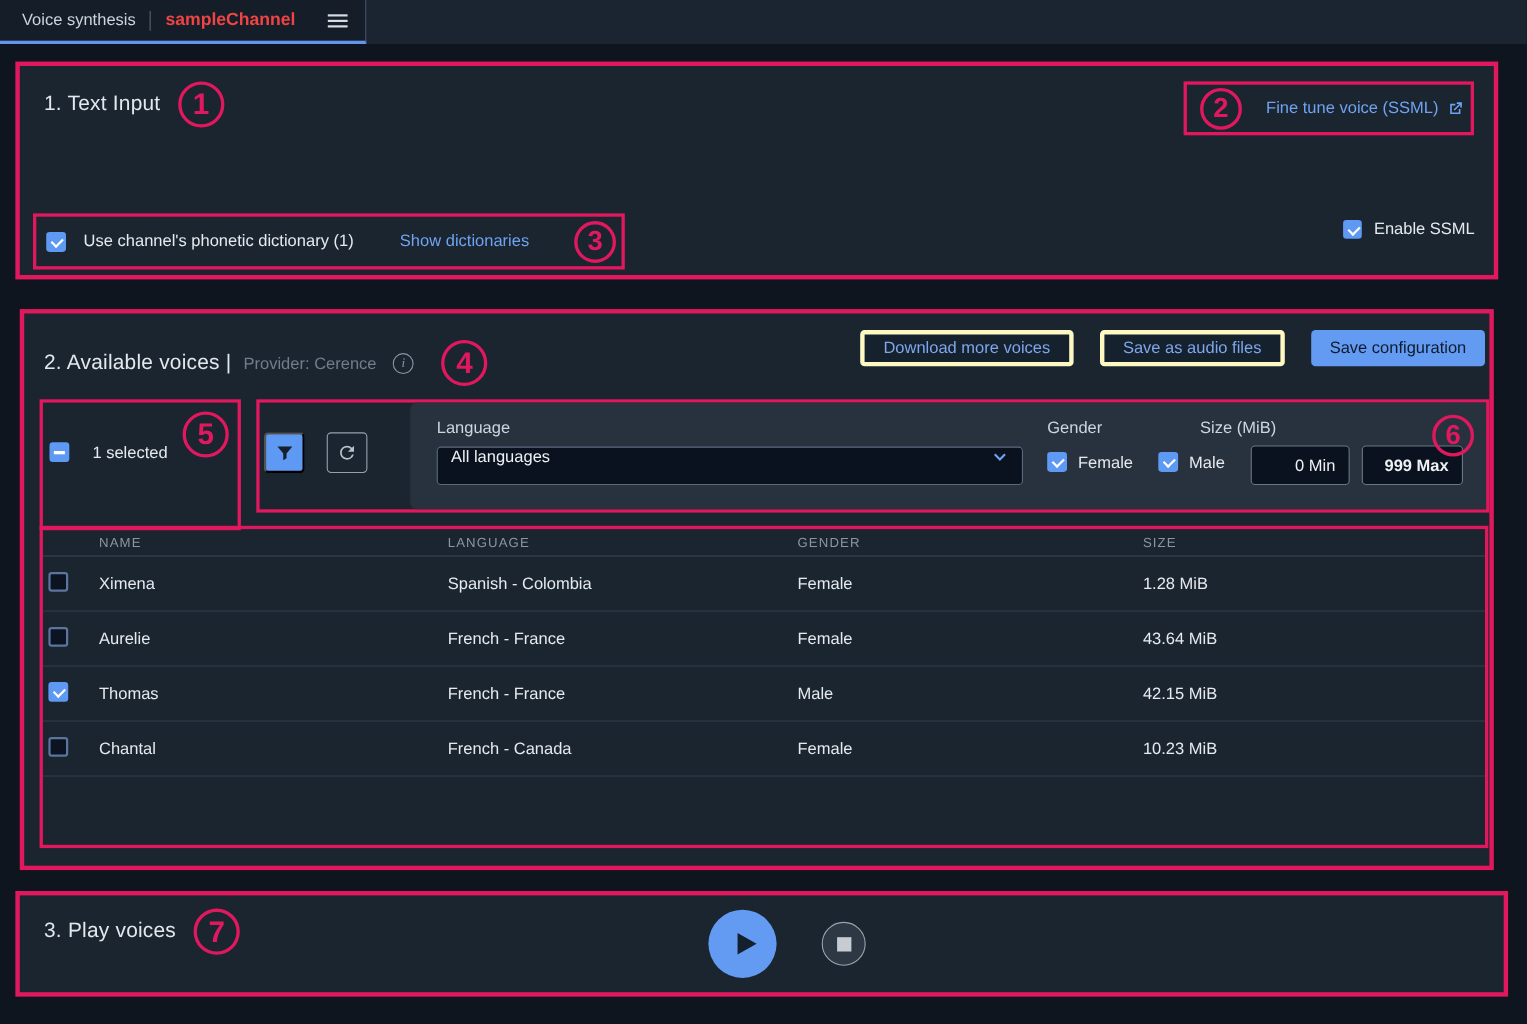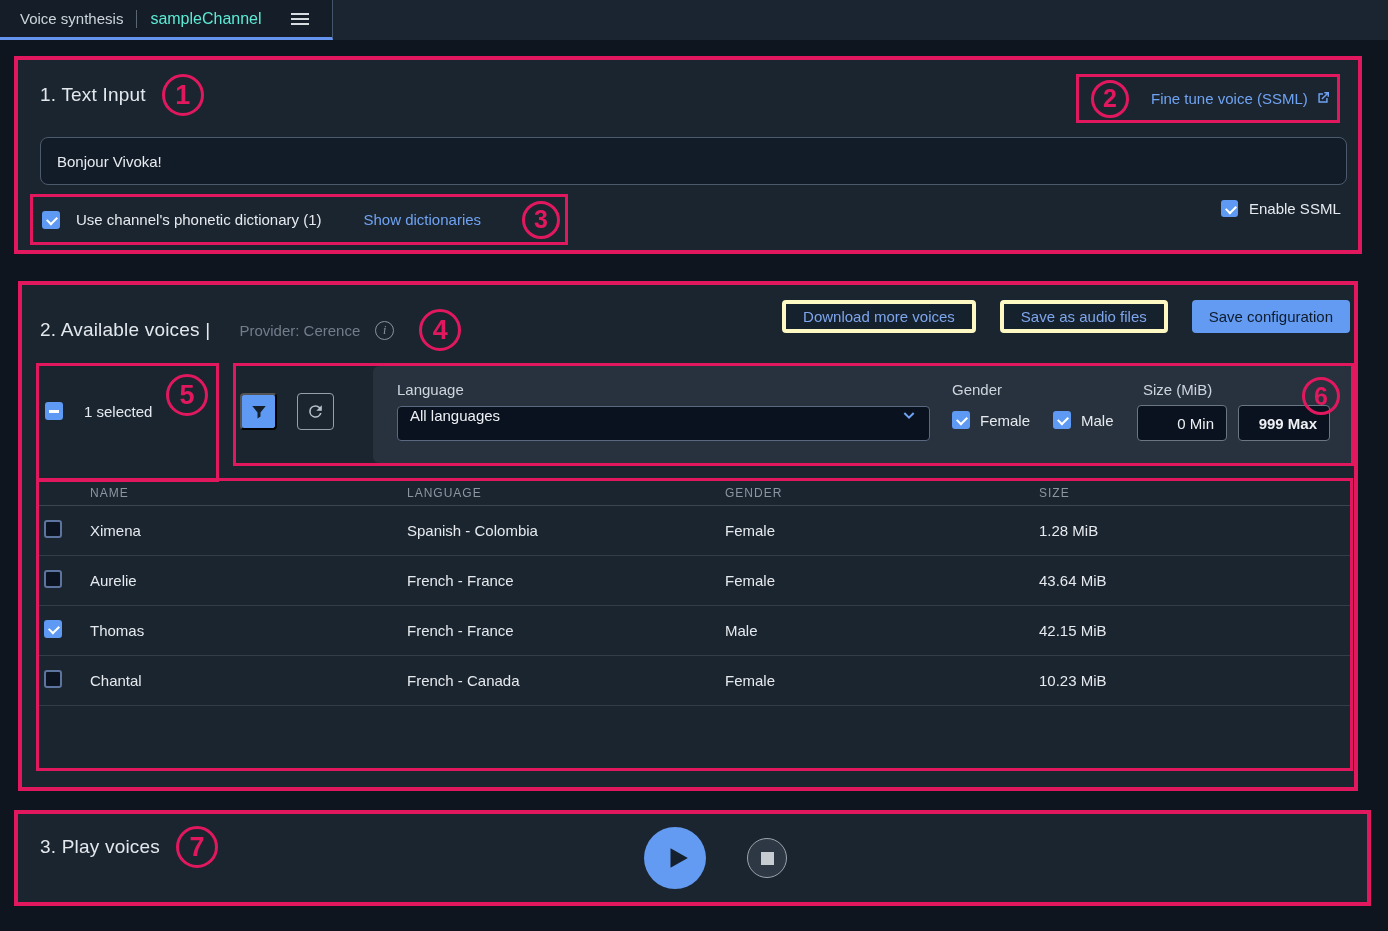--- a/index.html
+++ b/index.html
@@ -19,21 +19,21 @@
     font-family:"Liberation Sans", sans-serif;
     color:var(--text);font-size:15px;
   }
   
   .topbar{position:absolute;left:0;top:0;width:1388px;height:40px;background:#1b2531}
   .tab{position:absolute;left:0;top:0;width:333px;height:40px;background:#141d28;
        border-right:1px solid #43556b;border-bottom:3px solid #6494ed;
        display:flex;align-items:center;padding-left:20px;gap:13px}
   .tab .t1{color:#cdd4db;font-size:15px}
   .tab .vsep{width:1px;height:18px;background:#5a6673}
-  .tab .t2{color:#5eead4;font-weight:normal;font-size:16px}
+  .tab .t2{color:#ef4444;font-weight:bold;font-size:16px}
   .burger{margin-left:16px;display:flex;flex-direction:column;gap:3px;cursor:pointer}
   .burger i{display:block;width:18px;height:2px;background:#d7dce1}
   
   .section{position:absolute;background:var(--section-bg);border:4px solid var(--pink)}
   .pinkbox{position:absolute;border:3px solid var(--pink)}
   .ann{flex:none;width:42px;height:42px;border:3px solid var(--pink);border-radius:50%;
        color:var(--pink);display:inline-flex;align-items:center;justify-content:center;
        font-size:27px;font-weight:bold;background:transparent}
   .ann.sm{width:38px;height:38px;font-size:25px}
   .title{font-size:19px;color:#e3e8ed;letter-spacing:.2px}
@@ -43,34 +43,34 @@
   .checkbox.checked{background:#5e9af3;border-color:#5e9af3}
   .checkbox.checked::after{content:"";position:absolute;left:3px;top:3px;width:8px;height:5px;
             border-left:2px solid #fff;border-bottom:2px solid #fff;transform:rotate(-45deg)}
   .checkbox.indeterminate{background:#5e9af3;border-color:#5e9af3}
   .checkbox.indeterminate::after{content:"";position:absolute;left:2px;top:6px;width:10px;height:3px;background:#fff}
   
   #sec1{left:14px;top:56px;width:1348px;height:198px}
   #sec1 .head{position:absolute;left:22px;top:14px;display:flex;align-items:center;gap:16px}
   #box2{left:1058px;top:14px;width:264px;height:49px;display:flex;align-items:center;
         gap:22px;padding-left:12px}
-  #box2 .lnk{display:flex;align-items:flex-start;gap:7px;font-size:15px}
+  #box2 .lnk{display:flex;align-items:flex-end;gap:7px;font-size:15px}
   .text-input{position:absolute;left:22px;top:77px;width:1307px;height:48px;background:#121b28;
         border:1px solid #4d5a6b;border-radius:8px;color:#e8ecef;font-size:15px;
         padding-left:16px;font-family:"Liberation Sans",sans-serif;outline:none}
   #box3{left:12px;top:134px;width:538px;height:51px;display:flex;align-items:center}
   #box3 .checkbox{margin-left:9px}
   #box3 label{margin-left:16px}
   #box3 .link{margin-left:42px}
   #box3 .ann{margin-left:auto;margin-right:5px}
   .ssml{position:absolute;left:1203px;top:140px;display:flex;align-items:center;gap:11px}
   
   #sec2{left:18px;top:281px;width:1340px;height:510px}
   #sec2 .head{position:absolute;left:18px;top:24px;display:flex;align-items:center;gap:11px}
-  #sec2 .provider{color:#717d8a;font-size:15px;margin-left:18px}
+  #sec2 .provider{color:#717d8a;font-size:15px;margin-left:0}
   .info-icon{width:19px;height:19px;border:1.5px solid #8a94a0;border-radius:50%;color:#8a94a0;
         display:inline-flex;align-items:center;justify-content:center;font-size:12px;
         font-family:"Liberation Serif",serif;font-style:italic;margin-left:4px}
   #sec2 .head .ann{margin-left:14px}
   .actions{position:absolute;right:4px;top:15px;display:flex;gap:24px}
   .btn{height:33px;border-radius:4px;font-size:15px;padding:0 17px;cursor:pointer;
        font-family:"Liberation Sans",sans-serif}
   .btn.outline{background:#16212e;border:4px solid #fef9c3;color:#7ea6ec}
   .btn.filled{background:#639bf2;border:none;color:#0d1b2c}
   #box5{left:14px;top:78px;width:183px;height:119px}
@@ -139,21 +139,20 @@
   <div class="pinkbox" id="box2">
     <span class="ann sm">2</span>
     <span class="lnk link">
       <span>Fine tune voice (SSML)</span>
       <svg width="16" height="16" viewBox="0 0 24 24" fill="#6fa3f2">
           <path d="M5 5h7v2.2H7.2v9.6h9.6V12H19v7H5V5zm9-2h7v7h-2.2V6.7l-7.6 7.6-1.5-1.5 7.6-7.6H14V3z"></path>
         </svg>
     </span>
   </div>
 
-  <input class="text-input" value="Bonjour Vivoka!" style="">
 
   <div class="pinkbox" id="box3">
     <span class="checkbox checked"></span>
     <label>Use channel's phonetic dictionary (1)</label>
     <span class="link">Show dictionaries</span>
     <span class="ann sm">3</span>
   </div>
 
   <div class="ssml">
     <span class="checkbox checked" style="width:17px;height:17px"></span>
@@ -207,21 +206,21 @@
       <span class="flabel" style="left:579px;top:15px">Gender</span>
       <div class="gcheck" style="left:579px">
         <span class="checkbox checked"></span>
         <span>Female</span>
       </div>
       <div class="gcheck" style="left:680px">
         <span class="checkbox checked"></span>
         <span>Male</span>
       </div>
 
-      <span class="flabel" style="left:770px;top:15px">Size (MiB)</span>
+      <span class="flabel" style="left:718px;top:15px">Size (MiB)</span>
       <input class="sizein" style="left: 764px; width: 90px;" value="0 Min">
       <input class="sizein" style="left: 865px; width: 92px; font-weight: bold;" value="999 Max">
     </div>
     <span class="ann sm">6</span>
   </div>
 
   <div class="pinkbox" id="tablebox">
     <div class="vhead">
       <span>NAME</span>
       <span>LANGUAGE</span>

